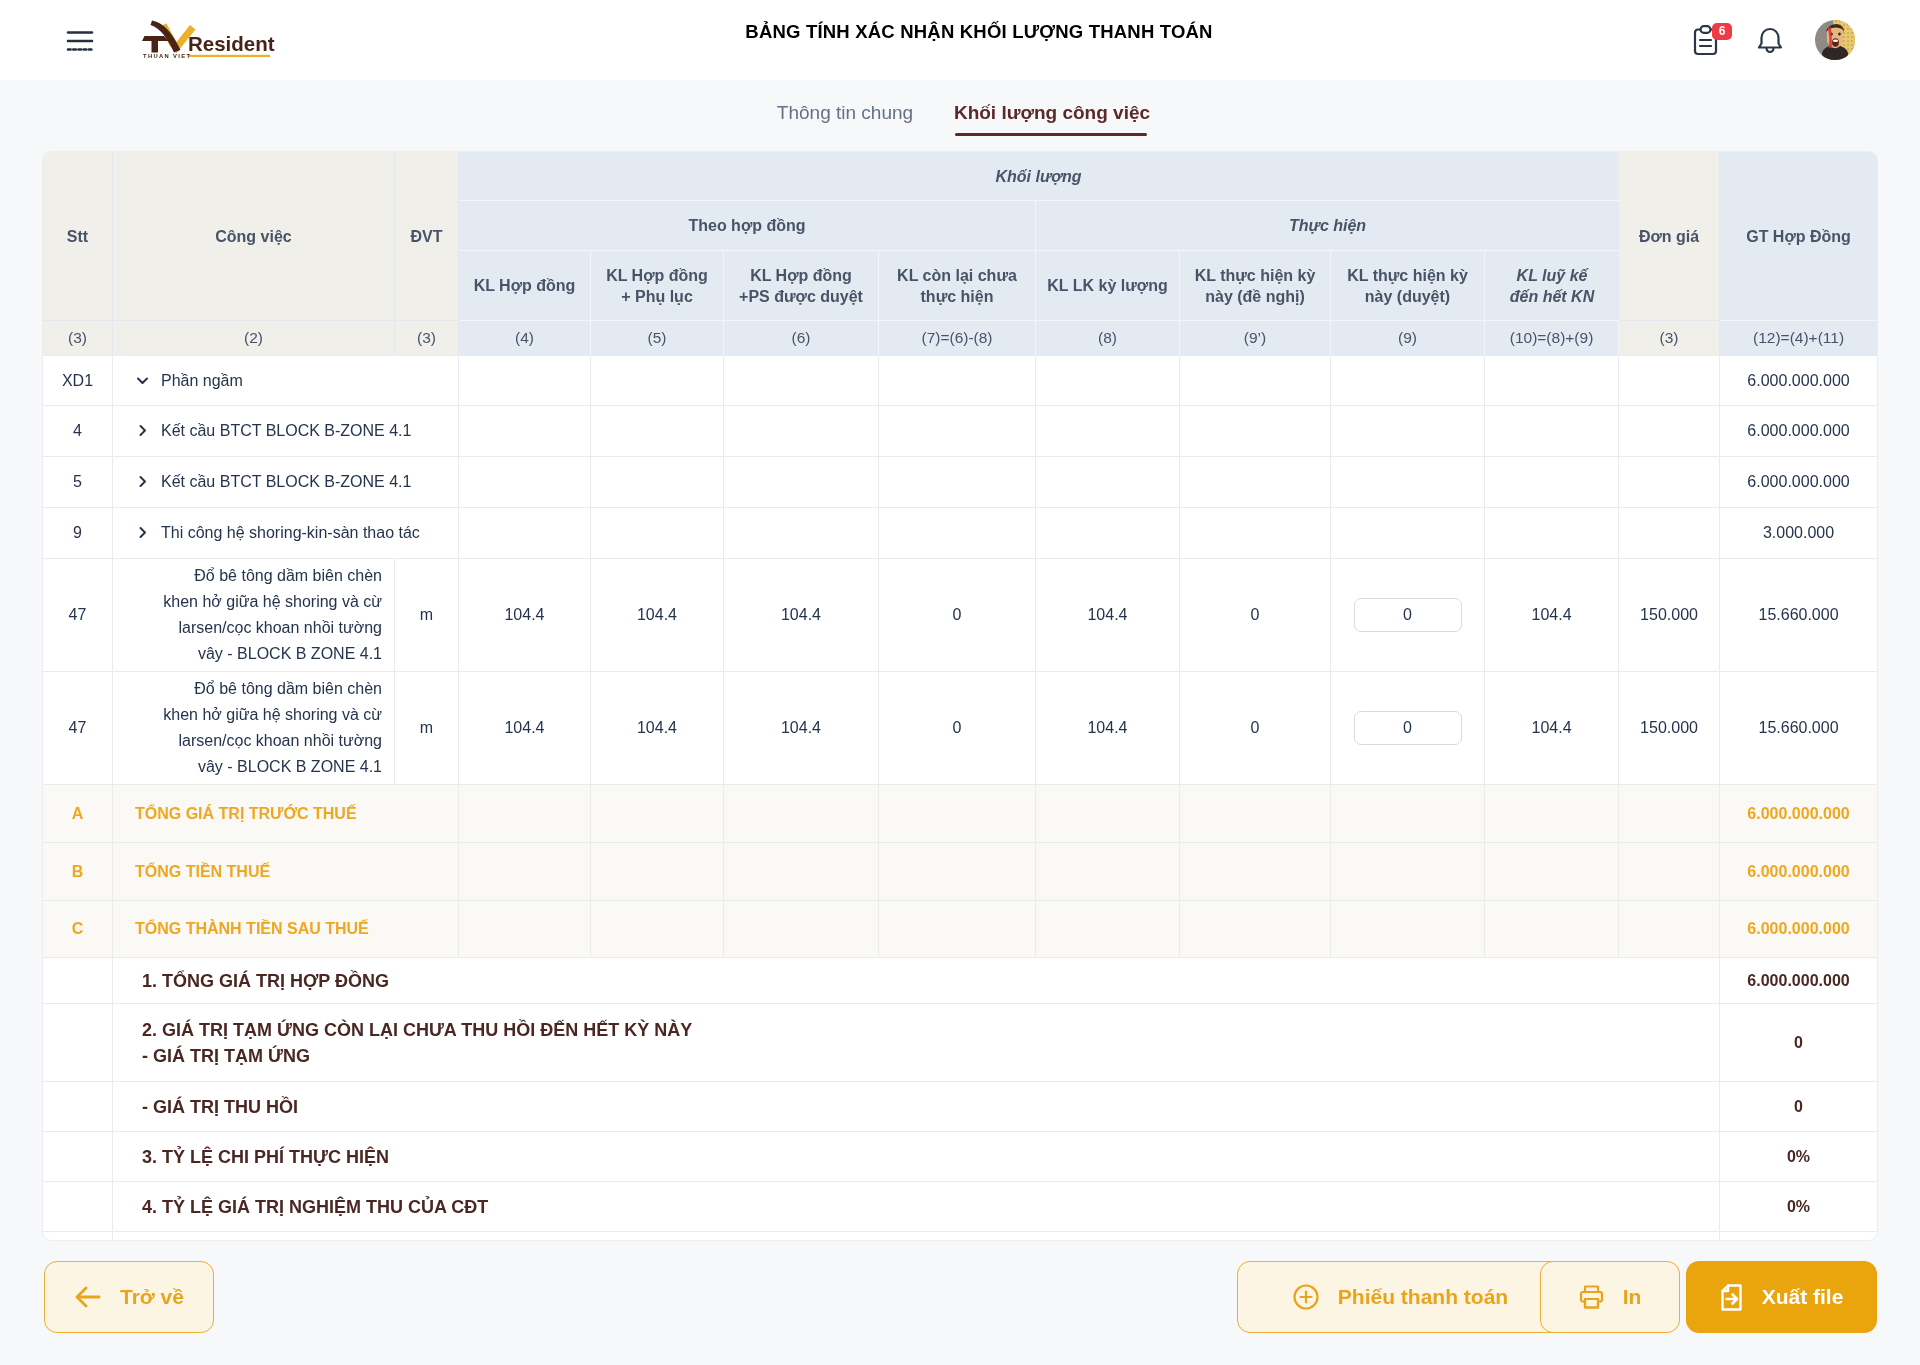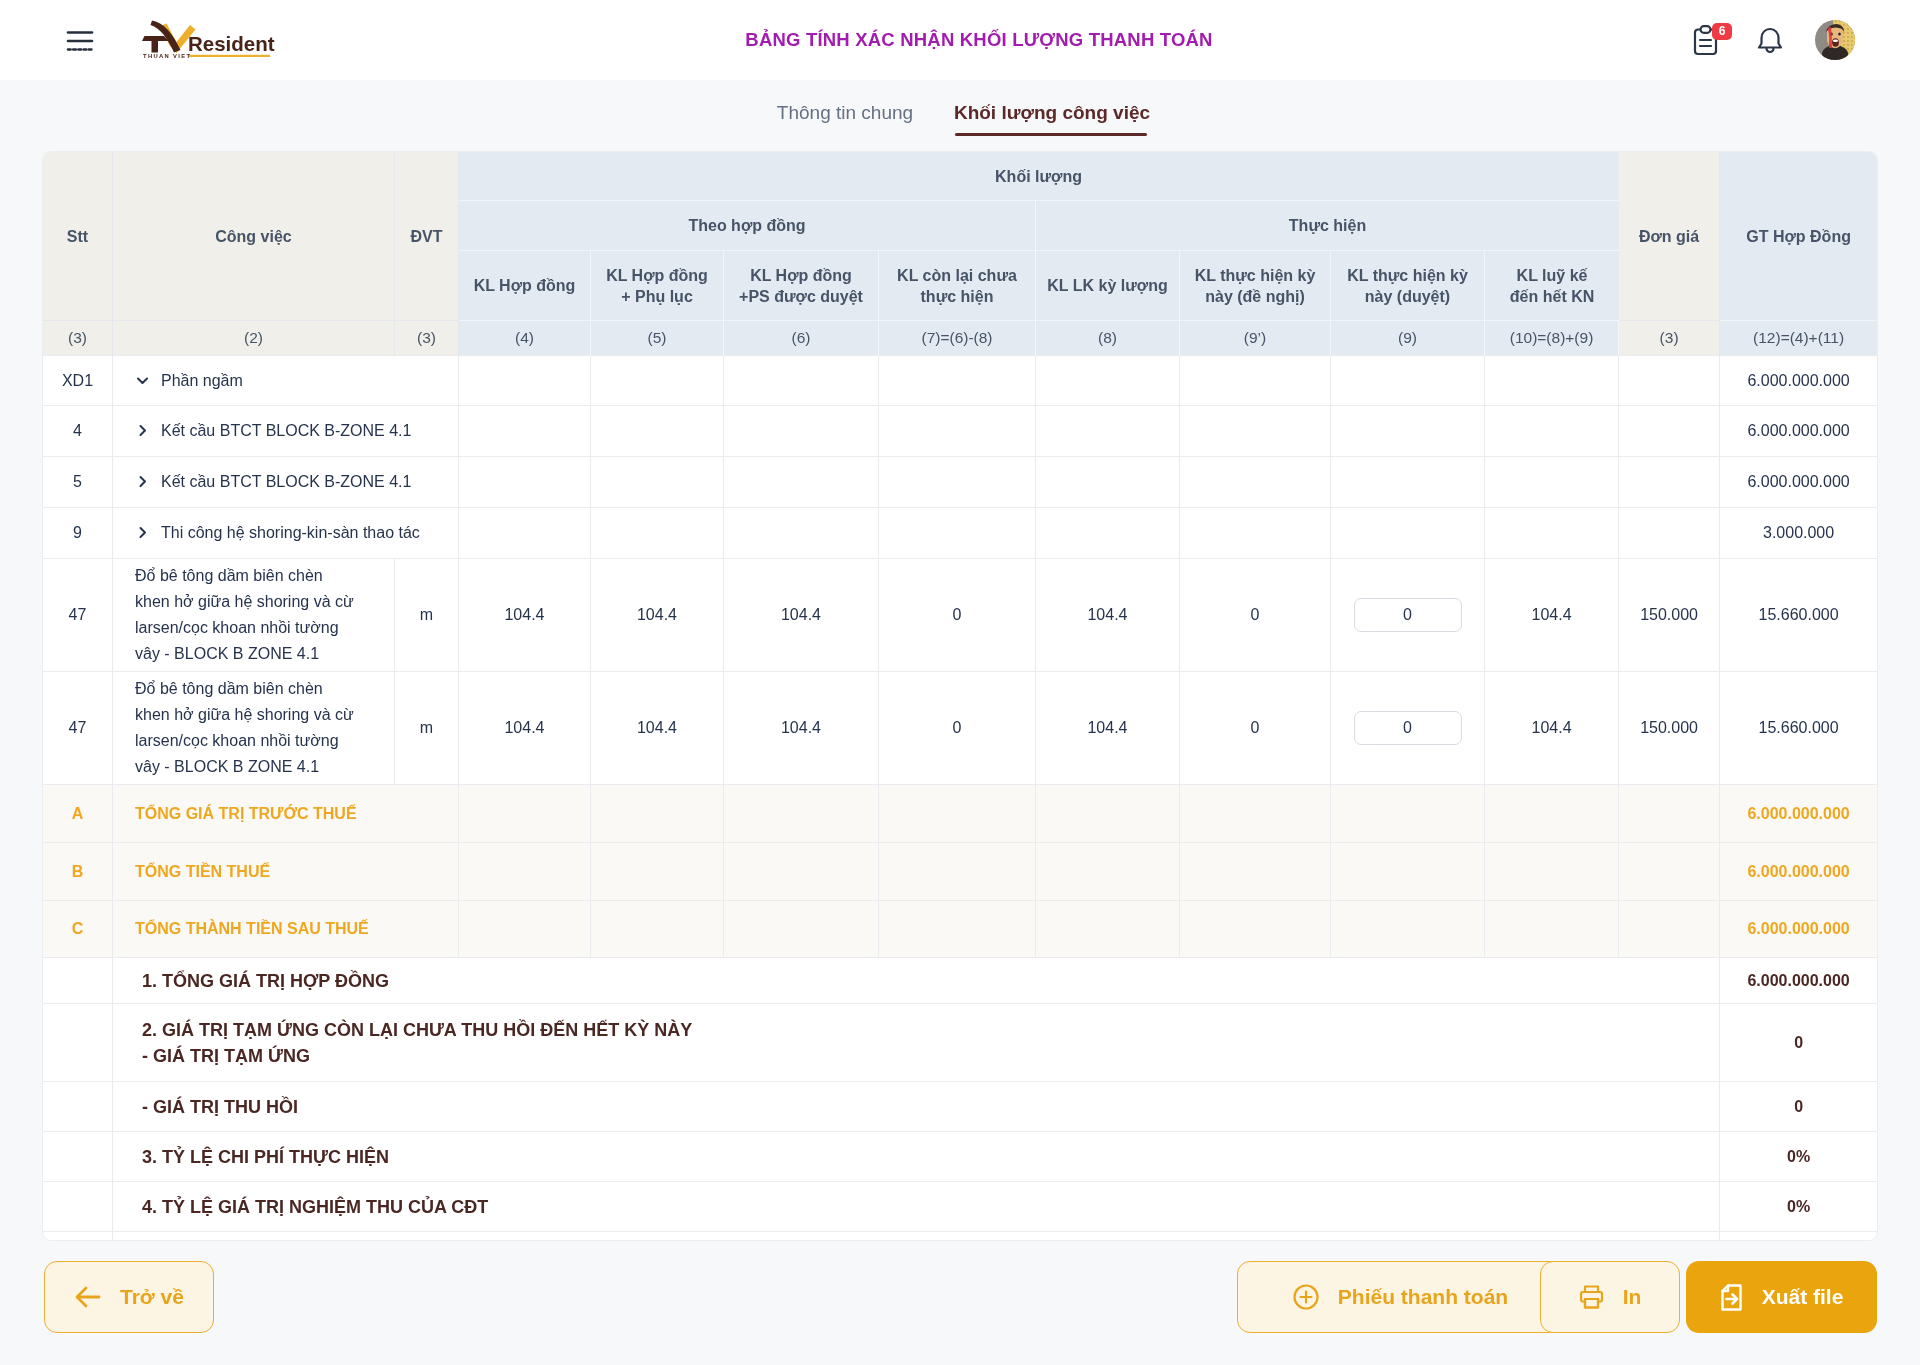--- a/index.html
+++ b/index.html
@@ -1,20 +1,20 @@
 <!DOCTYPE html>
 <html><head>
 <meta charset="utf-8">
 <style>
 * { margin:0; padding:0; box-sizing:border-box; }
 html,body { width:1920px; height:1365px; overflow:hidden; background:#f7f8f9;
   font-family:"Liberation Sans", sans-serif; }
 .topbar { position:absolute; left:0; top:0; width:1920px; height:80px; background:#ffffff; }
-.title { position:absolute; left:979px; top:40px; transform:translate(-50%,-50%);
-  font-size:18.5px; font-weight:700; color:#a21caf; letter-spacing:.2px; white-space:nowrap; }
+.title { position:absolute; left:979px; top:32px; transform:translate(-50%,-50%);
+  font-size:18.5px; font-weight:700; color:#000000; letter-spacing:.2px; white-space:nowrap; }
 .burger { position:absolute; left:66px; top:29px; }
 .logo { position:absolute; left:140px; top:13px; }
 .clip { position:absolute; left:1693px; top:25px; }
 .badge { position:absolute; left:1712px; top:23px; min-width:20px; height:16.5px; background:#ee3b44;
   border-radius:5px; color:#fff; font-size:12px; font-weight:700; text-align:center; line-height:16.5px; padding:0 4px; }
 .bell { position:absolute; left:1756px; top:26px; }
 .avatar { position:absolute; left:1815px; top:20px; width:40px; height:40px; border-radius:50%; overflow:hidden; }
 .tabs { position:absolute; top:98px; left:0; width:1572px; height:40px; }
 .tab1 { position:absolute; left:845px; top:4px; line-height:22px; transform:translateX(-50%);
   font-size:19px; color:#667085; font-weight:500; white-space:nowrap; }
@@ -23,26 +23,26 @@
 .tabline { position:absolute; left:955px; top:133px; width:192px; height:2.5px; background:#5c2928; border-radius:2px; }
 .twrap { position:absolute; left:43px; top:152px; width:1834px; height:1088px; background:#ffffff;
   border-radius:8px; overflow:hidden; box-shadow:0 0 0 1px #ebedf0; }
 table { width:1834px; table-layout:fixed; border-collapse:separate; border-spacing:0; }
 td,th { box-sizing:border-box; border-right:1px solid #e9ebef; border-bottom:1px solid #e9ebef;
   font-size:16px; color:#26334d; text-align:center; vertical-align:middle; padding:0; font-weight:400; }
 td:last-child, th:last-child { border-right:none; }
 th.s { background:#f0efe9; color:#475467; font-weight:700; border-right-color:#e4e7ec; border-bottom-color:#e4e7ec; }
 th { line-height:21px; }
 th.b { background:#e4eaf2; color:#475467; font-weight:600; border-right-color:#f2f5f9; border-bottom-color:#f2f5f9; }
-th.b.last { border-right-color:#e9ebef; }
+th.b.last { border-right-color:#e9ebef;font-style:italic; }
 td.n1 { background:#f0efe9; color:#475467; font-size:15.5px; border-right-color:#e4e7ec; }
 td.n2 { background:#e4eaf2; color:#475467; font-size:15.5px; border-right-color:#f2f5f9; }
 td.cv { text-align:left; padding-left:22px; }
 td.cv .chev { display:inline-block; vertical-align:-2px; margin-right:11px; }
-td.desc { text-align:left; padding:2px 3px 2px 22px; line-height:26px; }
+td.desc { text-align:right; padding:2px 12px 2px 22px; line-height:26px; }
 tr.abc td { background:#faf9f5; color:#efa71f; font-weight:700; }
 tr.abc td.lbl { text-align:left; padding-left:22px; }
 tr.sum td { color:#4a2723; font-weight:700; }
 tr.sum td.lbl { text-align:left; padding-left:29px; line-height:26px; font-size:18px; }
 .inp { display:inline-block; width:108px; height:34px; line-height:32px; border:1px solid #d8dce2;
   border-radius:7px; background:#fff; text-align:center; }
 .btn { position:absolute; top:1261px; height:72px; border-radius:13px; background:#fdf5e3;
   border:1.5px solid #ecae33; color:#e8a41c; font-size:21px; font-weight:700;
   display:flex; align-items:center; justify-content:center; gap:19px; font-family:"Liberation Sans",sans-serif; }
 .btn.solid { background:#e9a40e; border:none; color:#ffffff; }

